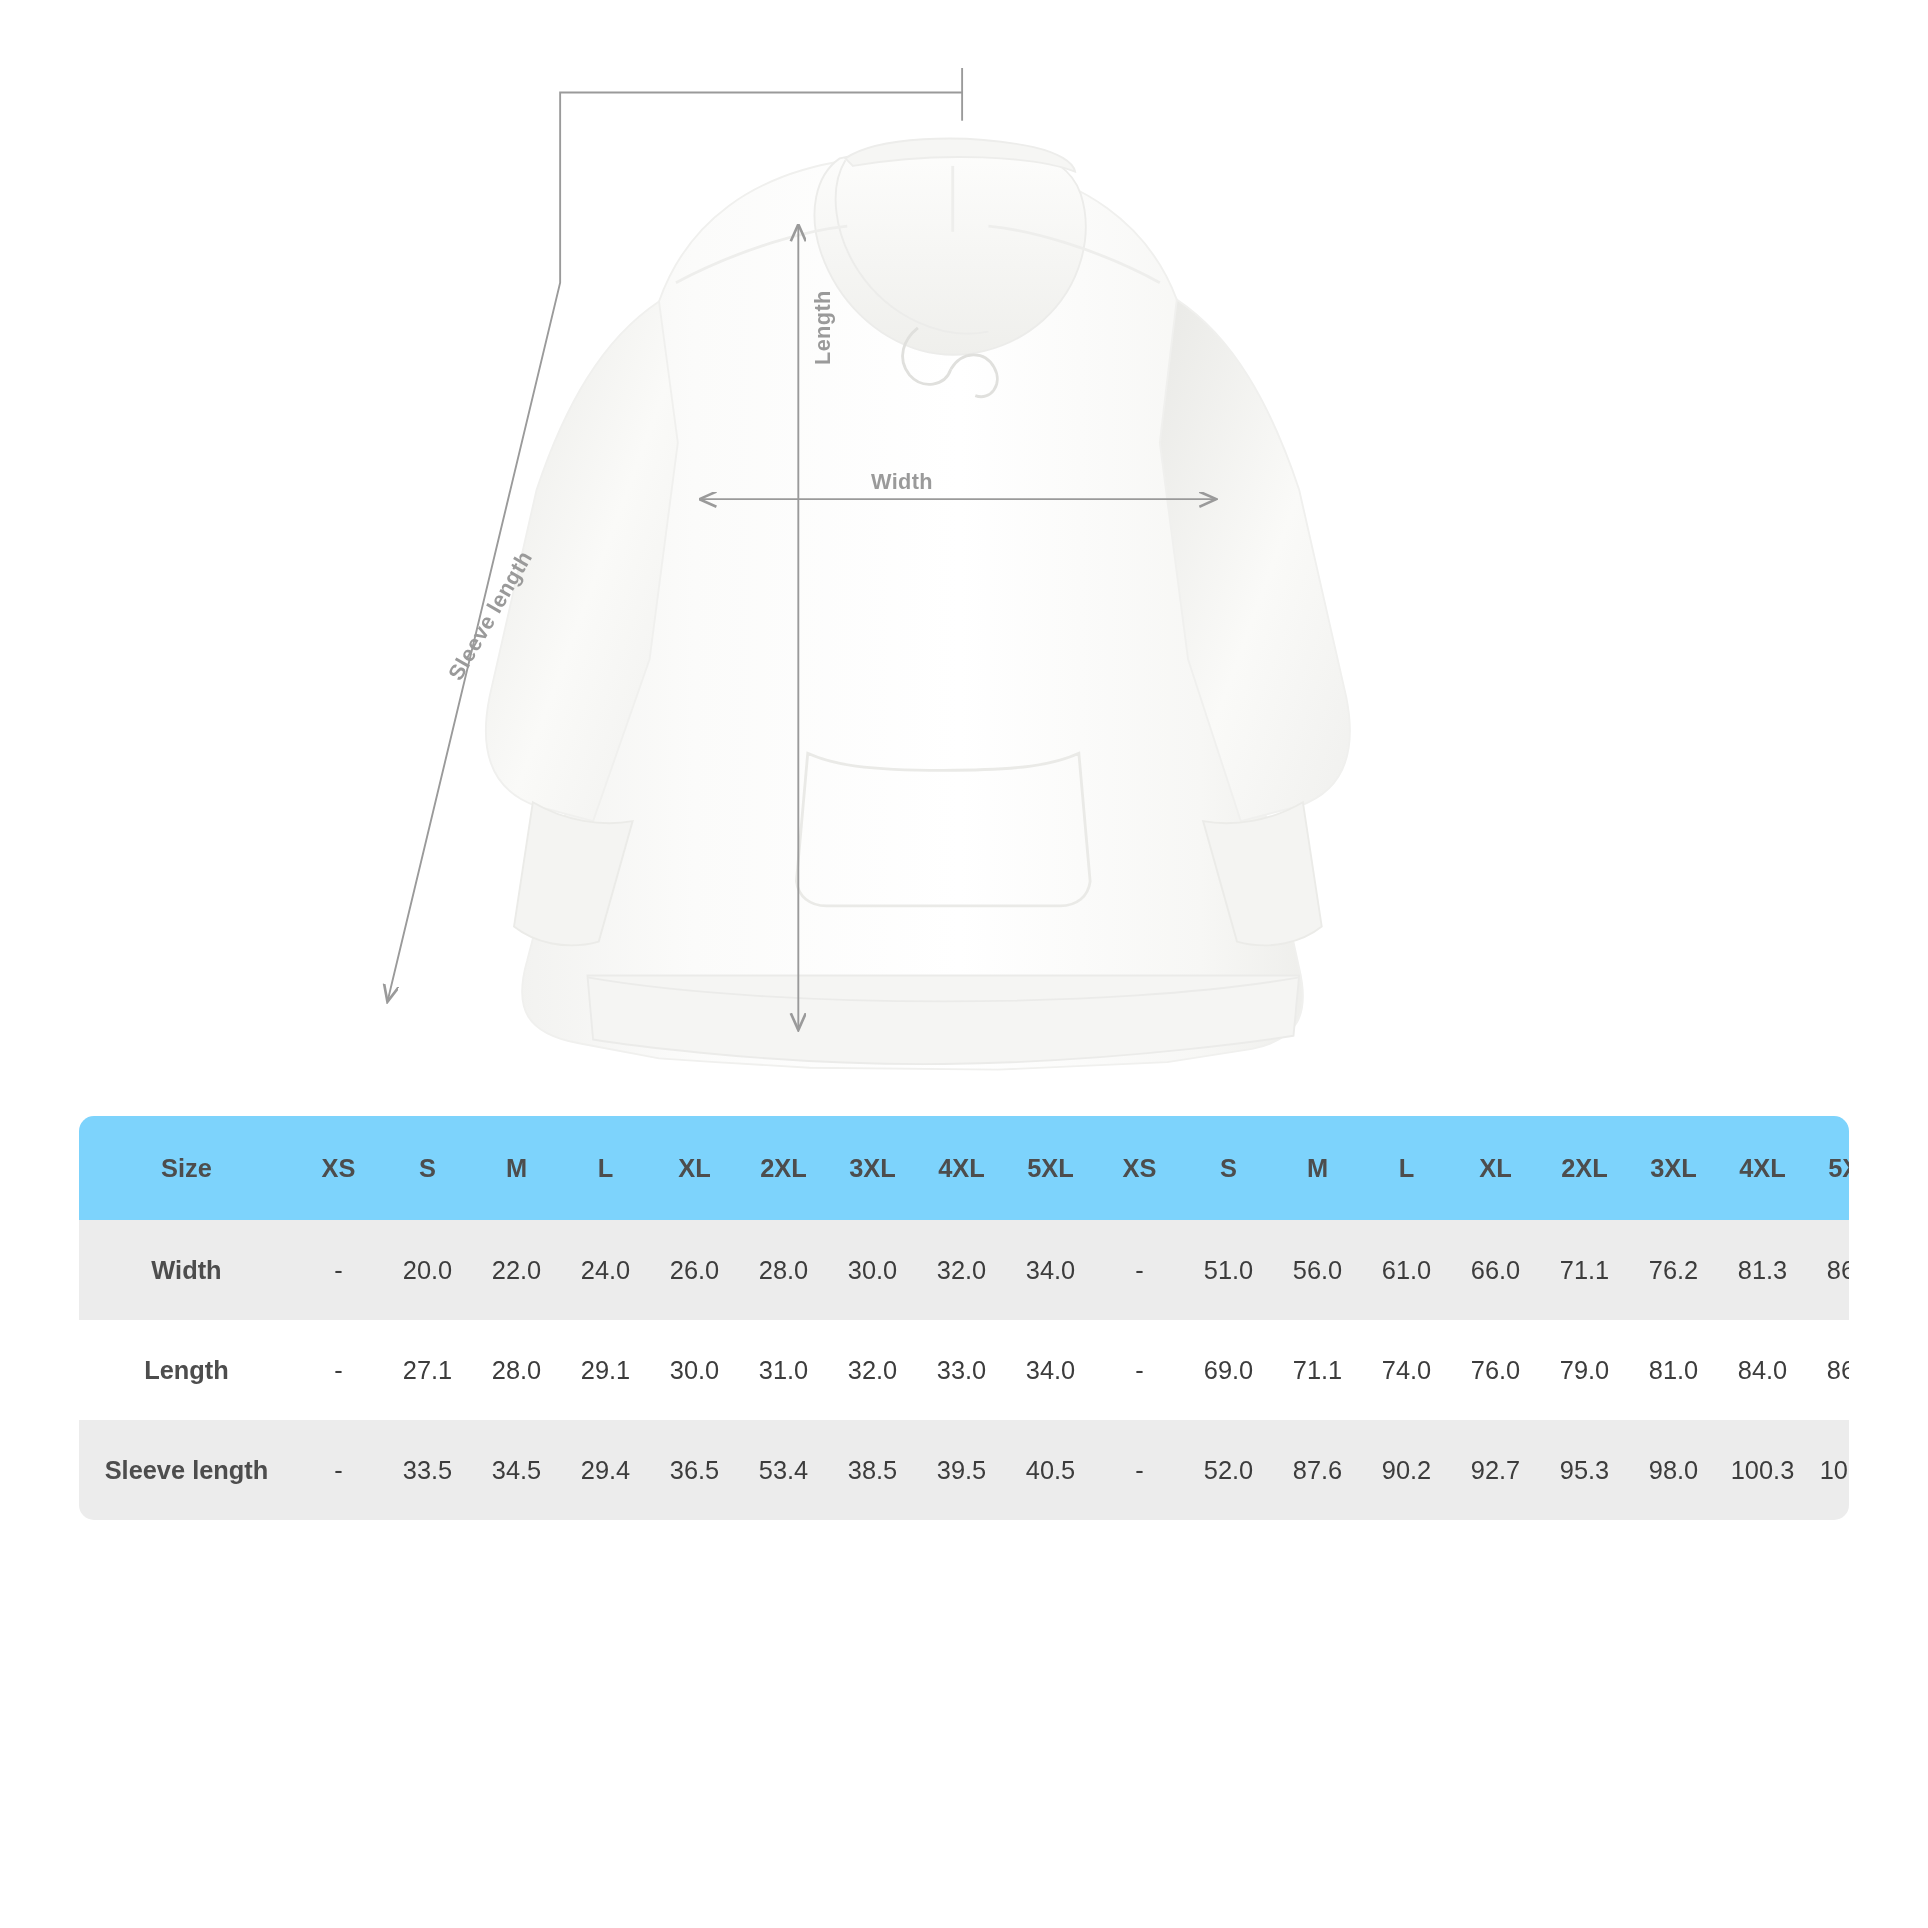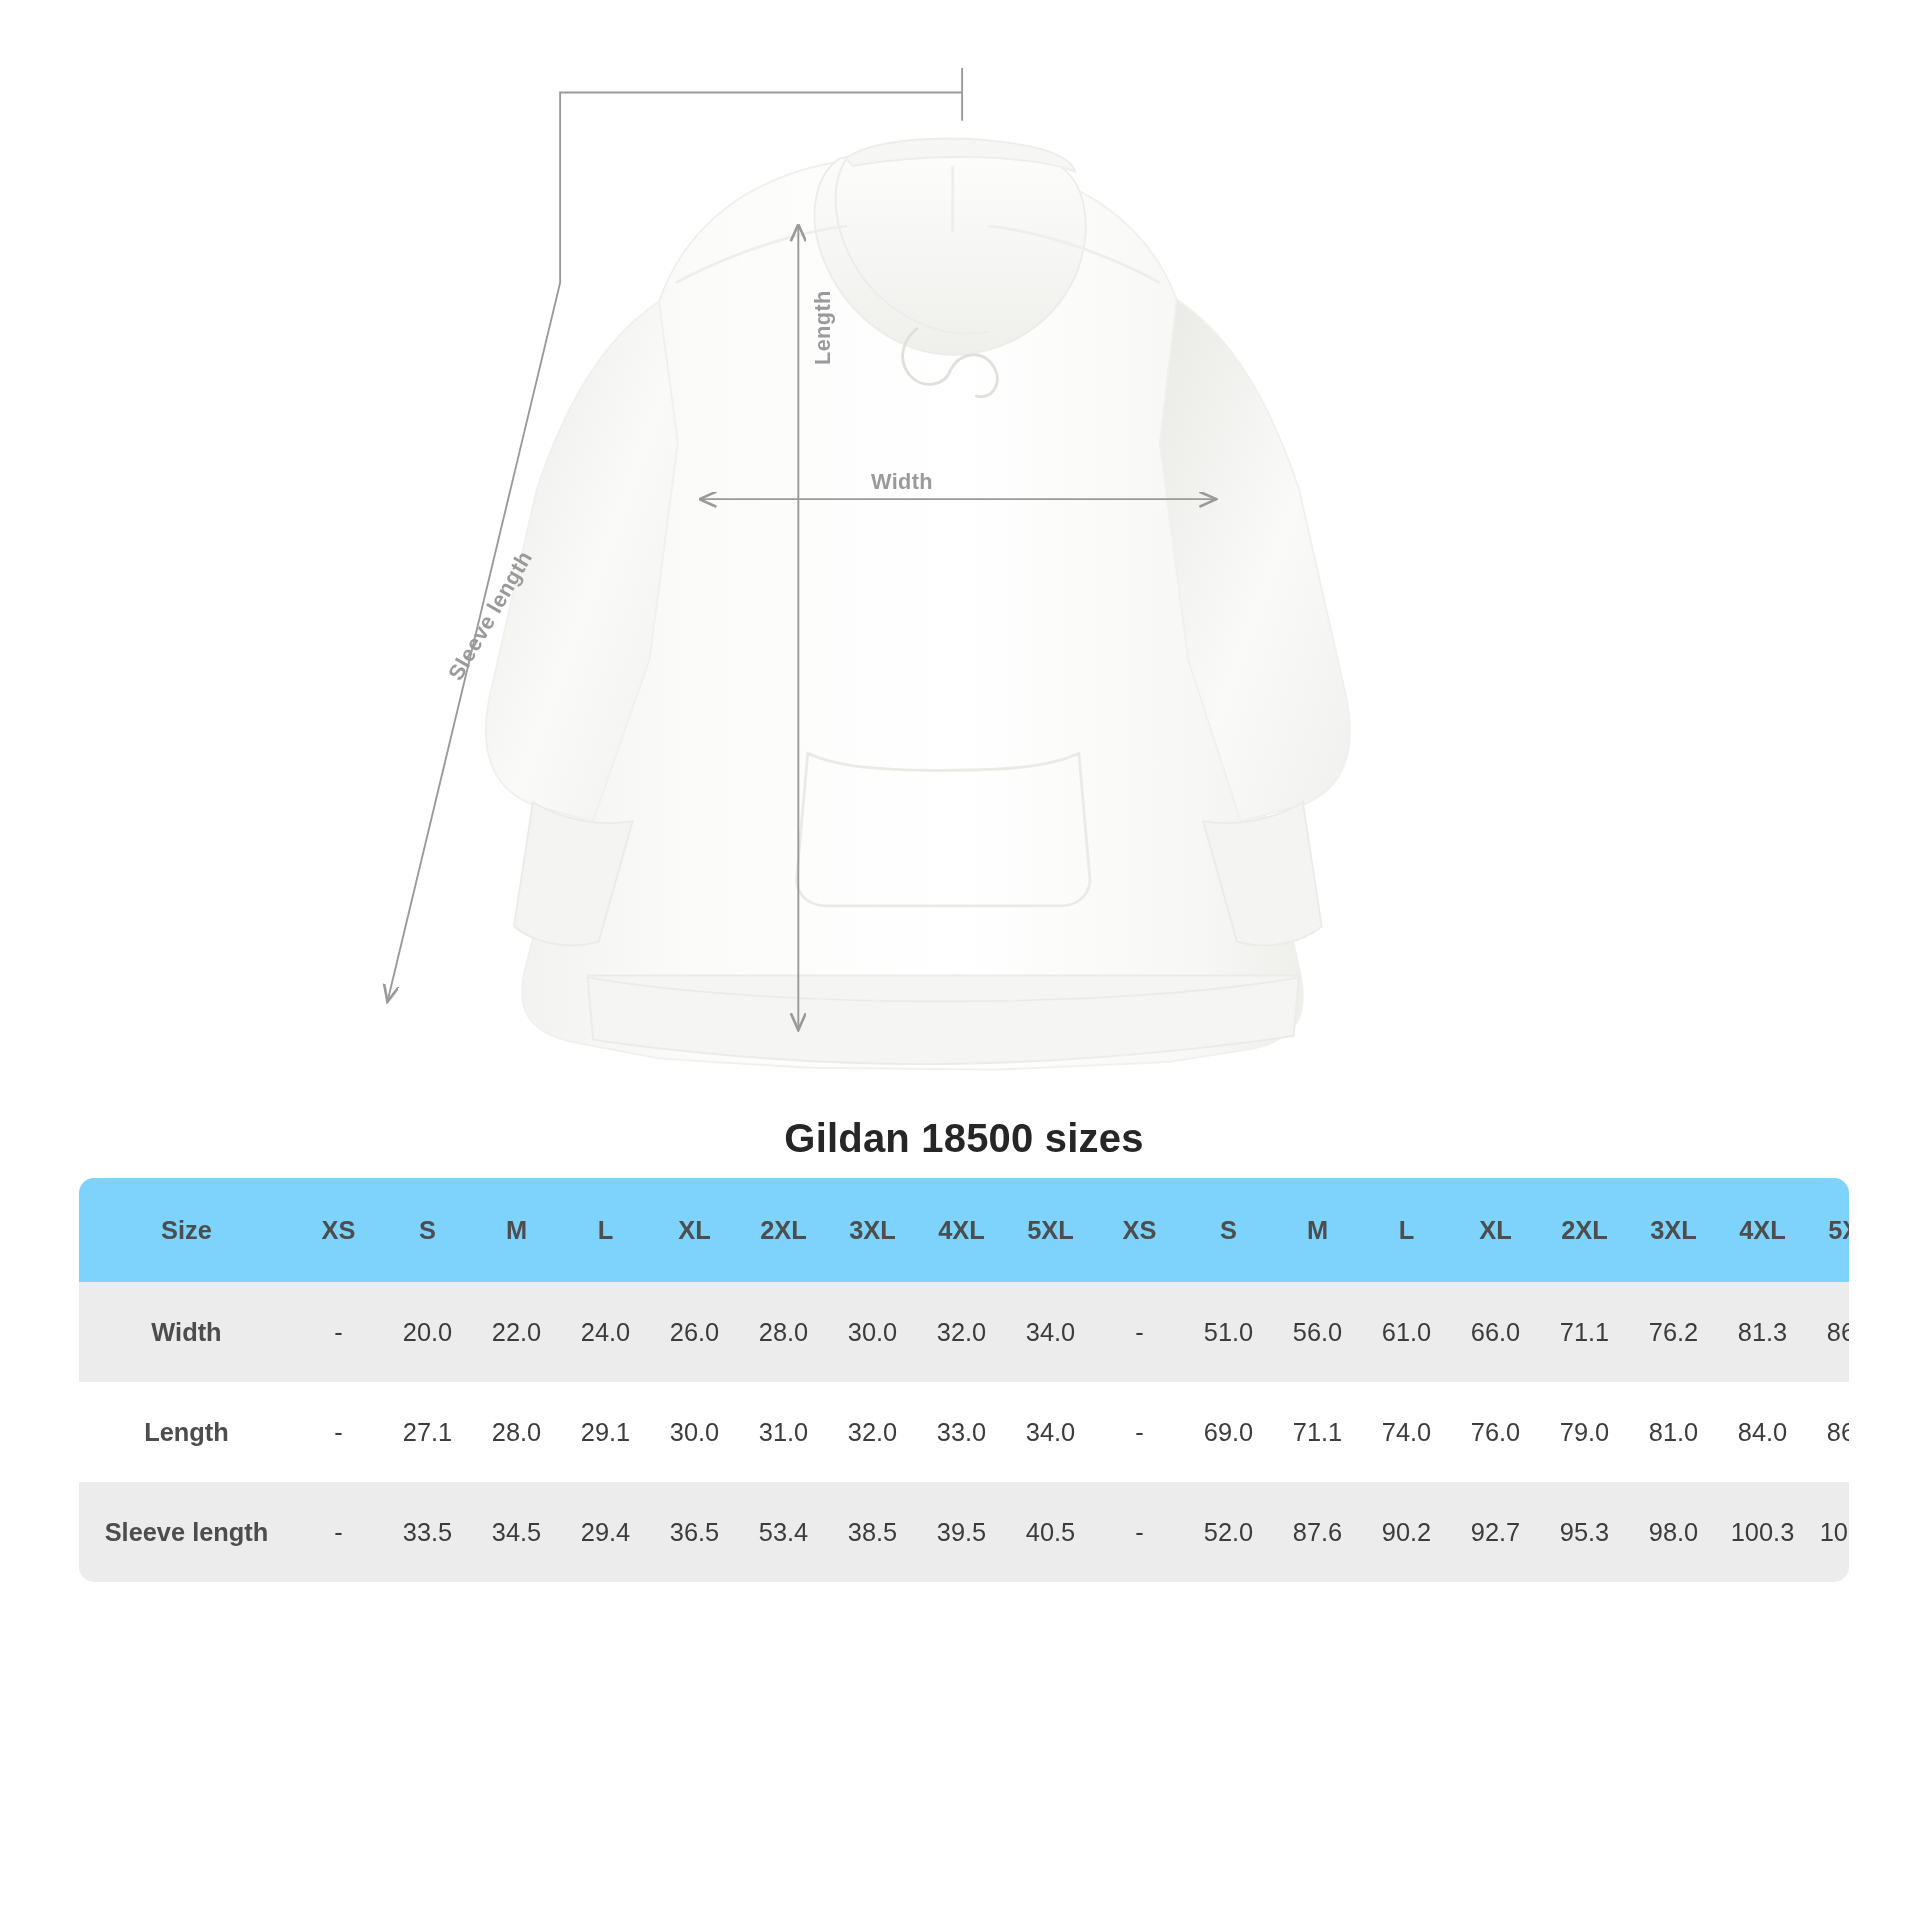--- a/index.html
+++ b/index.html
@@ -252,21 +252,20 @@
 
         <line x1="1022" y1="72" x2="1022" y2="128"></line>
       </g>
     </svg>
 
     <div class="dim-label label-length">Length</div>
     <div class="dim-label label-width">Width</div>
     <div class="dim-label label-sleeve">Sleeve length</div>
   </div>
 
-  <h1 class="title">Gildan 18500 sizes</h1>
 
   <div class="table-wrap">
     <table class="size-chart">
       <colgroup>
         <col style="width:215px">
         <col span="9" style="width:89px">
         <col span="9" style="width:89px">
       </colgroup>
       <tbody>
 

